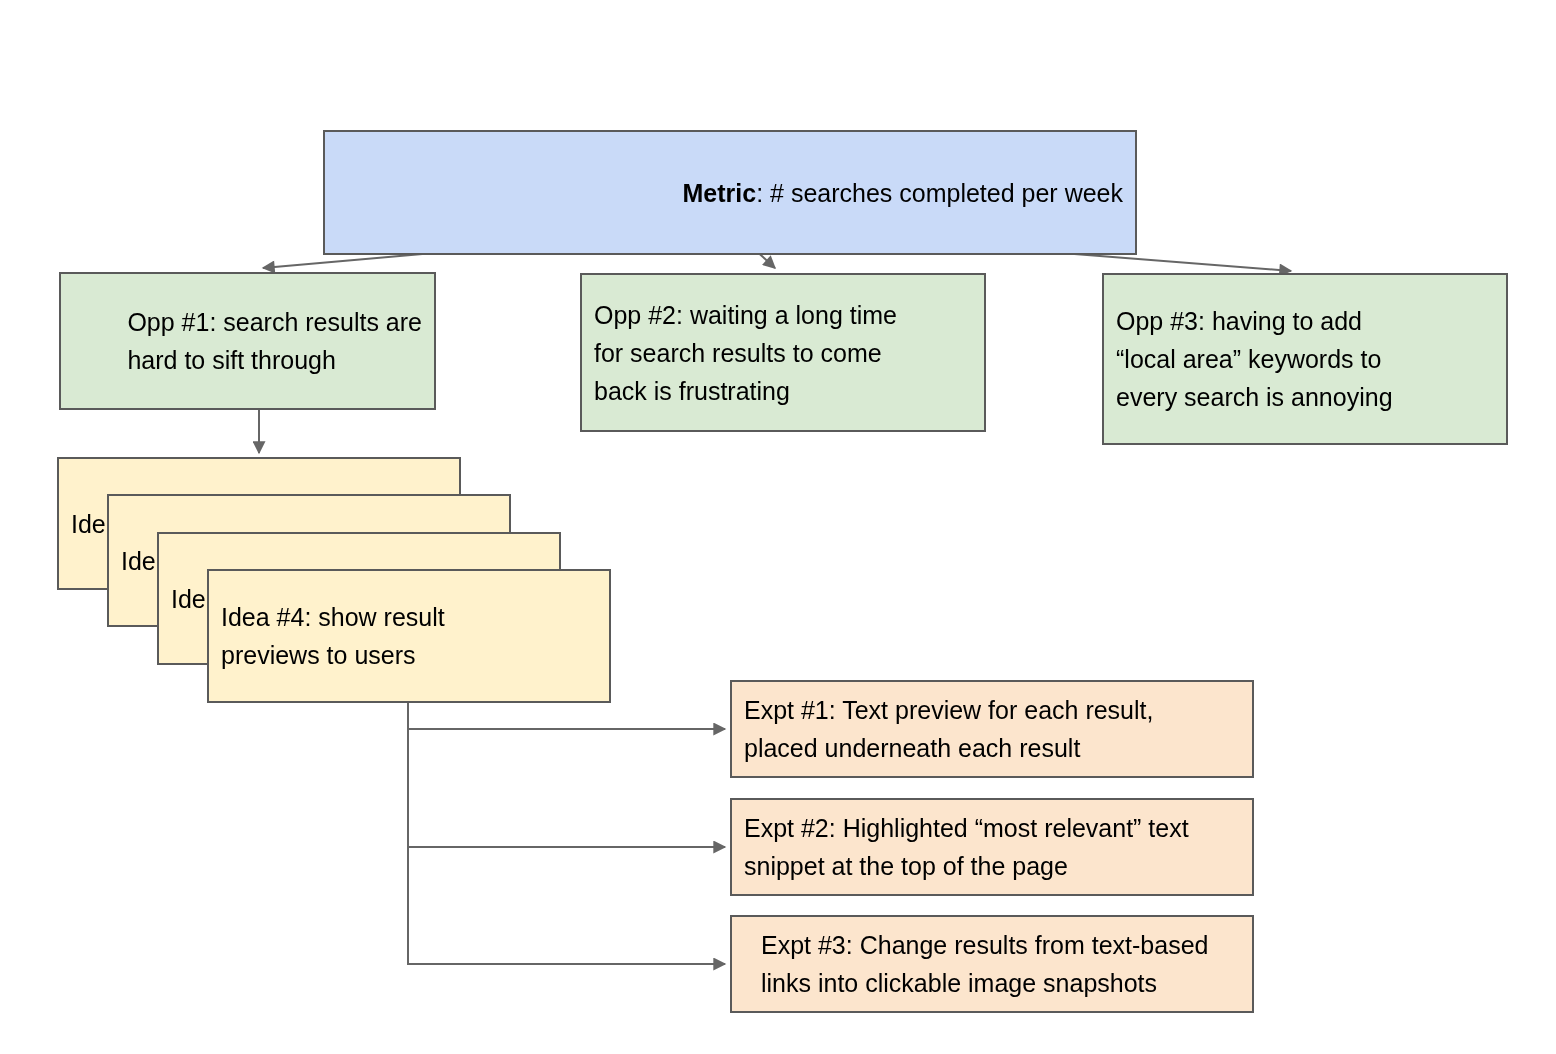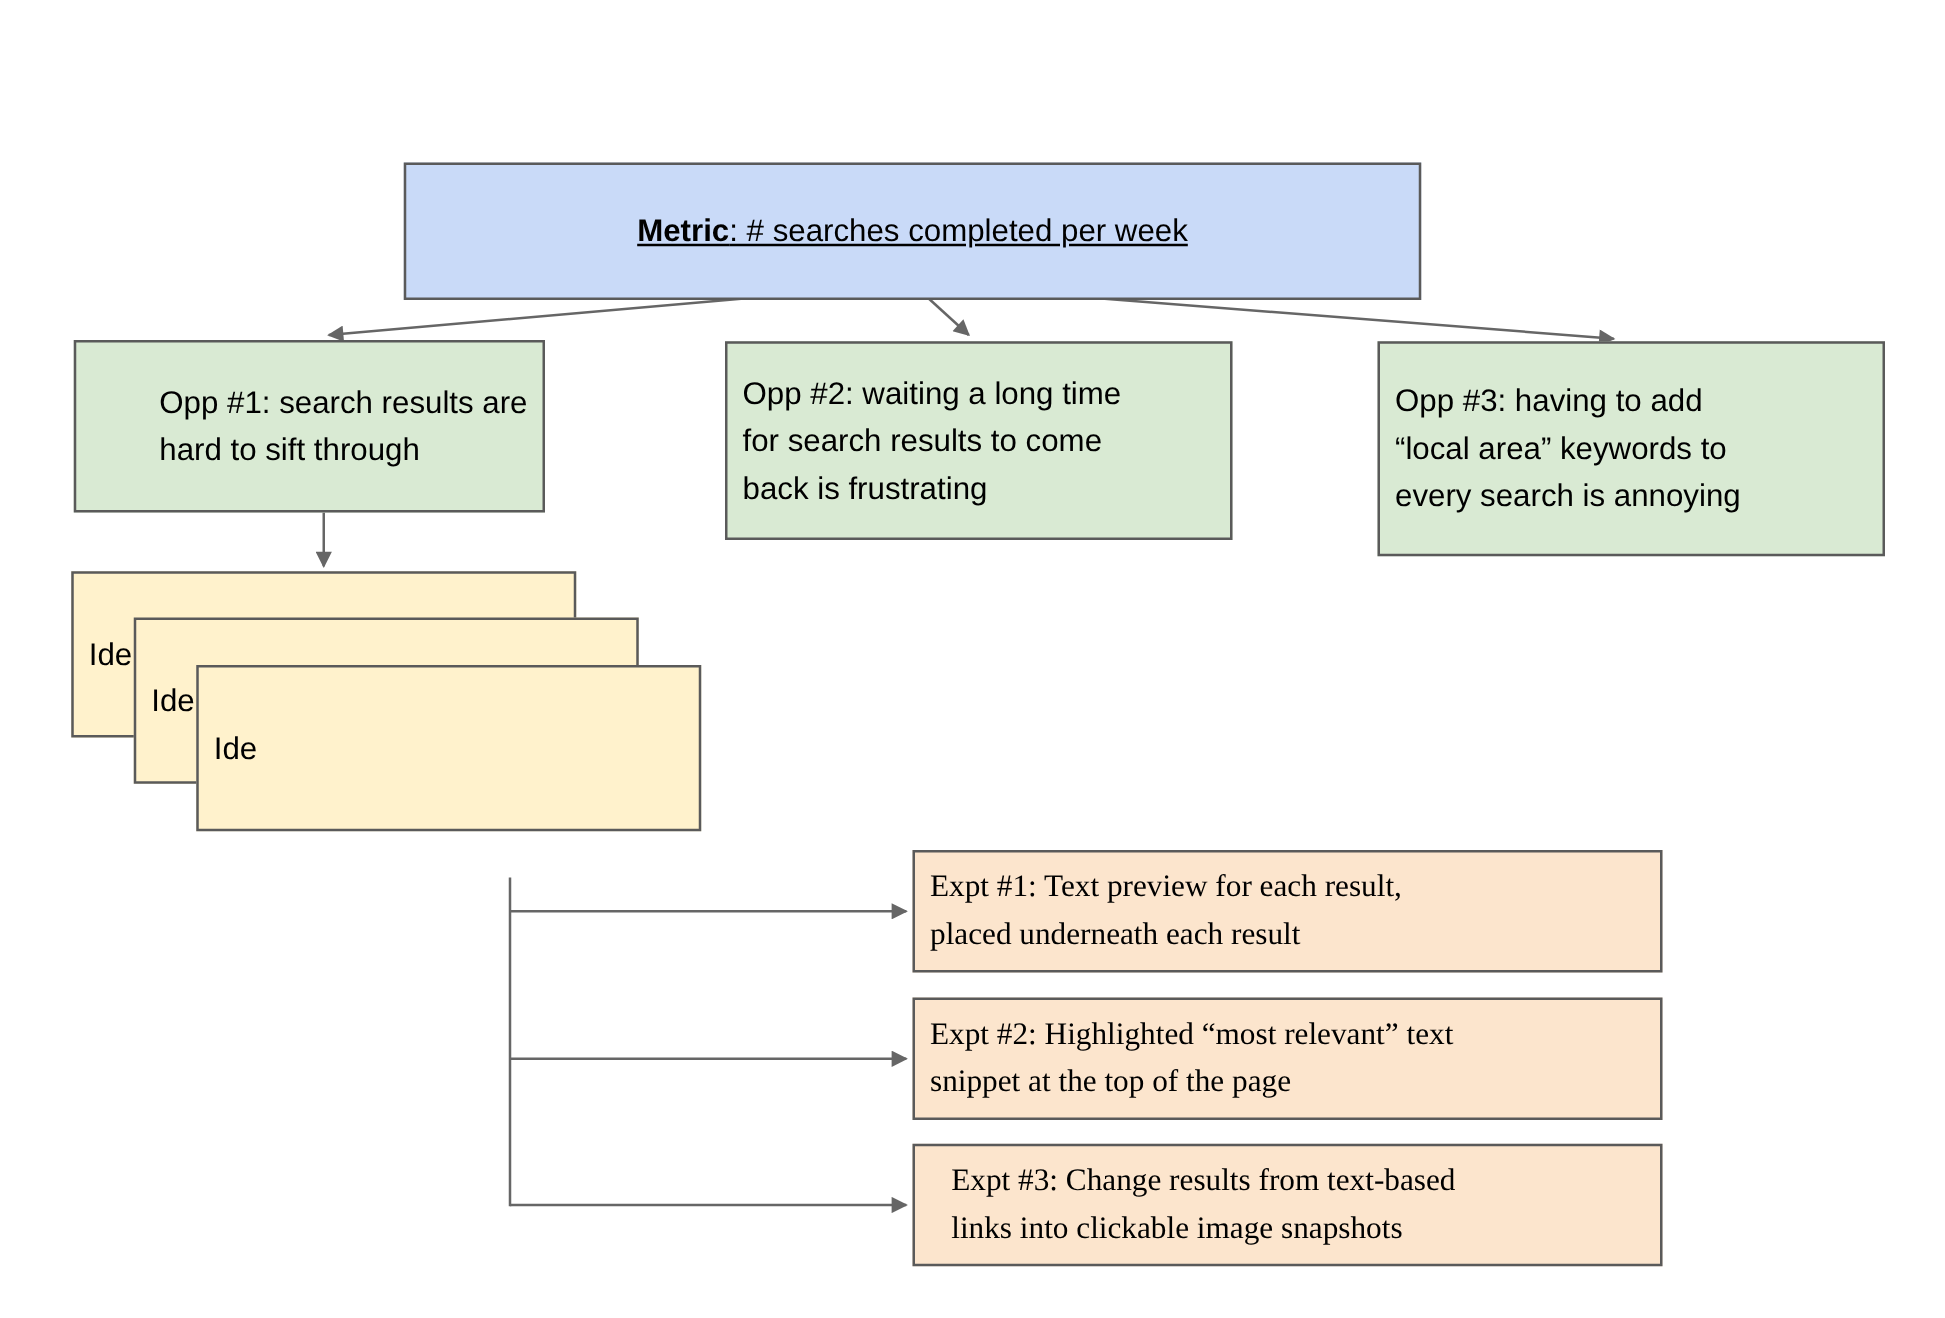--- a/index.html
+++ b/index.html
@@ -32,37 +32,36 @@
     font-size: 25px;
     line-height: 38px;
     z-index: 2;
   }
   .node .label {
     padding: 0 12px;
     white-space: pre-line;
   }
   .metric {
     background: #c9daf8;
-    left: 323px; top: 130px; width: 814px; height: 110px;
-    justify-content: center;
+    left: 323px; top: 130px; width: 814px; height: 125px;
+    justify-content: flex-end;
     z-index: 2;
-    text-decoration: underline;
   }
   .metric .label { white-space: nowrap; }
   .metric .bold { font-weight: bold; }
   .opp { background: #d9ead3; }
   .opp1 { left: 59px;   top: 272px; width: 377px; height: 138px; justify-content: flex-end; }
   .opp2 { left: 580px;  top: 273px; width: 406px; height: 159px; }
   .opp3 { left: 1102px; top: 273px; width: 406px; height: 172px; }
   .idea { background: #fff2cc; width: 404px; height: 133px; }
   .idea1 { left: 57px;  top: 457px; z-index: 3; }
   .idea2 { left: 107px; top: 494px; z-index: 4; }
   .idea3 { left: 157px; top: 532px; z-index: 5; }
   .idea4 { left: 207px; top: 569px; height: 134px; z-index: 6; }
-  .expt { background: #fce5cd; width: 600px; height: 98px; font-family: Liberation Serif, serif; }
+  .expt { background: #fce5cd; width: 524px; height: 98px; }
   .expt1 { left: 730px; top: 680px; }
   .expt2 { left: 730px; top: 798px; }
   .expt3 { left: 730px; top: 915px; padding-left: 17px; }
 </style>
 </head>
 <body>
 
 <div id="canvas">
 
   <svg id="connectors" width="1556" height="1054" viewBox="0 0 1556 1054">
@@ -104,20 +103,24 @@
 
   <div class="node idea idea1">
     <div class="label">Ide</div>
   </div>
   <div class="node idea idea2">
     <div class="label">Ide</div>
   </div>
   <div class="node idea idea3">
     <div class="label">Ide</div>
   </div>
+  <div class="node idea idea4">
+    <div class="label">Idea #4: show result
+previews to users</div>
+  </div>
 
   <div class="node expt expt1">
     <div class="label">Expt #1: Text preview for each result,
 placed underneath each result</div>
   </div>
   <div class="node expt expt2">
     <div class="label">Expt #2: Highlighted “most relevant” text
 snippet at the top of the page</div>
   </div>
   <div class="node expt expt3">

